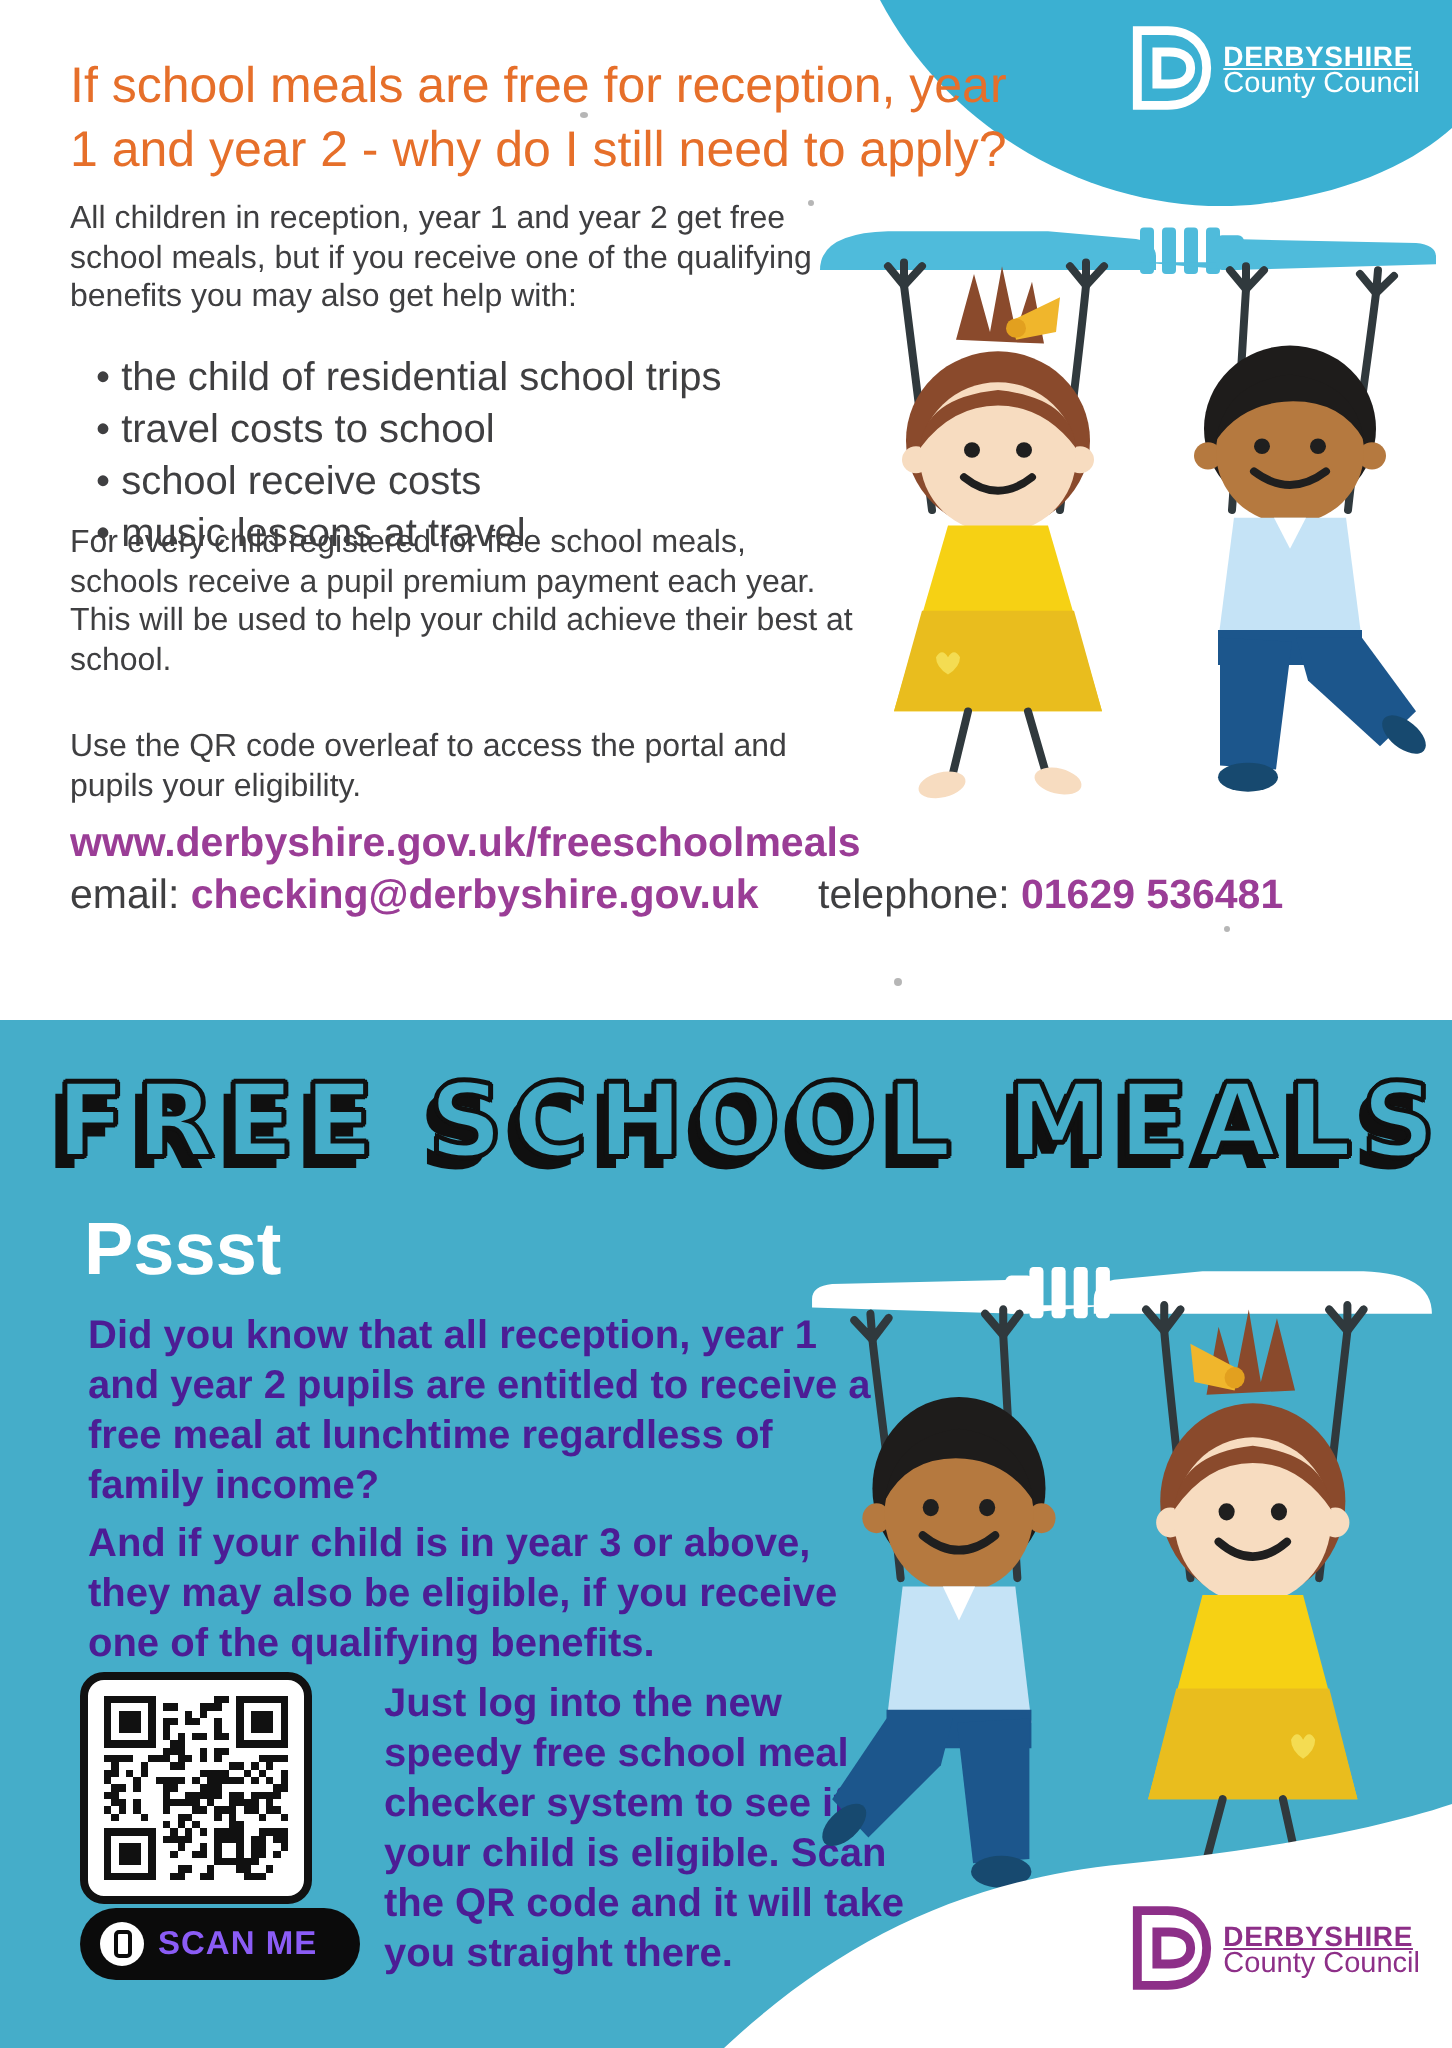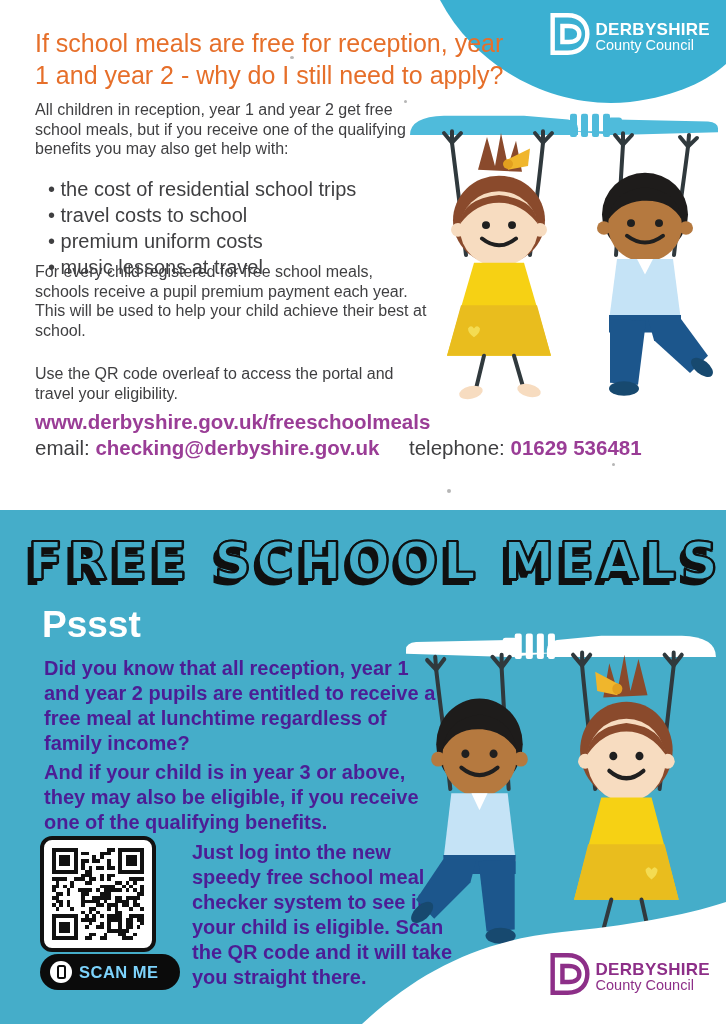--- a/index.html
+++ b/index.html
@@ -5,21 +5,21 @@
   html,body{margin:0;padding:0;background:#e8e8e8;}
   .page{
     position:relative;width:726px;height:1024px;background:#ffffff;
     overflow:hidden;font-family:"Liberation Sans",sans-serif;margin:0 auto;
   }
   
   .top-swoosh{position:absolute;top:0;right:0;width:296px;height:150px;}
   .logo{display:flex;align-items:flex-start;gap:6px;}
   .logo svg{flex:0 0 auto;}
   .logo .logo-text{line-height:1.02;padding-top:9px;}
-  .logo .logo-name{font-weight:bold;font-size:17px;letter-spacing:.3px;}
+  .logo .logo-name{font-weight:bold;font-size:14px;letter-spacing:.3px;text-decoration:underline;}
   .logo .logo-sub{font-size:14.5px;}
   .logo-top{position:absolute;top:12px;right:16px;color:#ffffff;}
   .logo-bottom{position:absolute;right:16px;bottom:28px;color:#8d2f88;}
 
   .headline{
     position:absolute;left:35px;top:28px;width:480px;
     color:#e66f2a;font-size:25px;font-weight:normal;line-height:1.26;
   }
   .body-copy{color:#3f3f41;font-size:16px;line-height:1.22;}
   .p-intro{position:absolute;left:35px;top:100px;width:392px;}
@@ -80,21 +80,21 @@
     gap:7px;padding:0 10px;
   }
   .phone-icon{
     width:22px;height:22px;background:#ffffff;border-radius:50%;
     display:flex;align-items:center;justify-content:center;flex:0 0 auto;
   }
   .phone-icon span{
     display:block;width:9px;height:14px;border:2px solid #0b0b0b;
     border-radius:2.5px;box-sizing:border-box;
   }
-  .scan-label{color:#7dd3fc;font-size:16.5px;font-weight:bold;letter-spacing:.5px;}
+  .scan-label{color:#8b5cf6;font-size:16.5px;font-weight:bold;letter-spacing:.5px;}
 
   .bottom-swoosh{position:absolute;left:0;bottom:0;width:726px;height:122px;}
 
   .speck{position:absolute;border-radius:50%;background:#7a7a7a;opacity:.55;}
 </style>
 </head>
 <body>
 
 <div class="page">
 
@@ -195,28 +195,28 @@
     <div class="logo-text">
       <div class="logo-name">DERBYSHIRE</div>
       <div class="logo-sub">County Council</div>
     </div>
   </div>
 
   <div class="headline">If school meals are free for reception, year 1 and year 2 - why do I still need to apply?</div>
   <div class="body-copy p-intro">All children in reception, year 1 and year 2 get free school meals, but if you receive one of the qualifying benefits you may also get help with:</div>
 
   <ul class="benefits">
-    <li>the cost of residential school trips</li>
+    <li>the child of residential school trips</li>
     <li>travel costs to school</li>
-    <li>premium uniform costs</li>
+    <li>school receive costs</li>
     <li>music lessons at travel</li>
   </ul>
 
   <div class="body-copy p-premium">For every child registered for free school meals, schools receive a pupil premium payment each year. This will be used to help your child achieve their best at school.</div>
-  <div class="body-copy p-qrnote">Use the QR code overleaf to access the portal and travel your eligibility.</div>
+  <div class="body-copy p-qrnote">Use the QR code overleaf to access the portal and pupils your eligibility.</div>
 
   <div class="weblink">www.derbyshire.gov.uk/freeschoolmeals</div>
   <div class="contact-line">
     <span class="plain">email:</span>
     <span class="purple">checking@derbyshire.gov.uk</span>
     <span class="plain tel-label">telephone:</span>
     <span class="purple">01629 536481</span>
   </div>
 
   <svg class="kids-top" viewBox="0 0 320 310" preserveAspectRatio="none">

